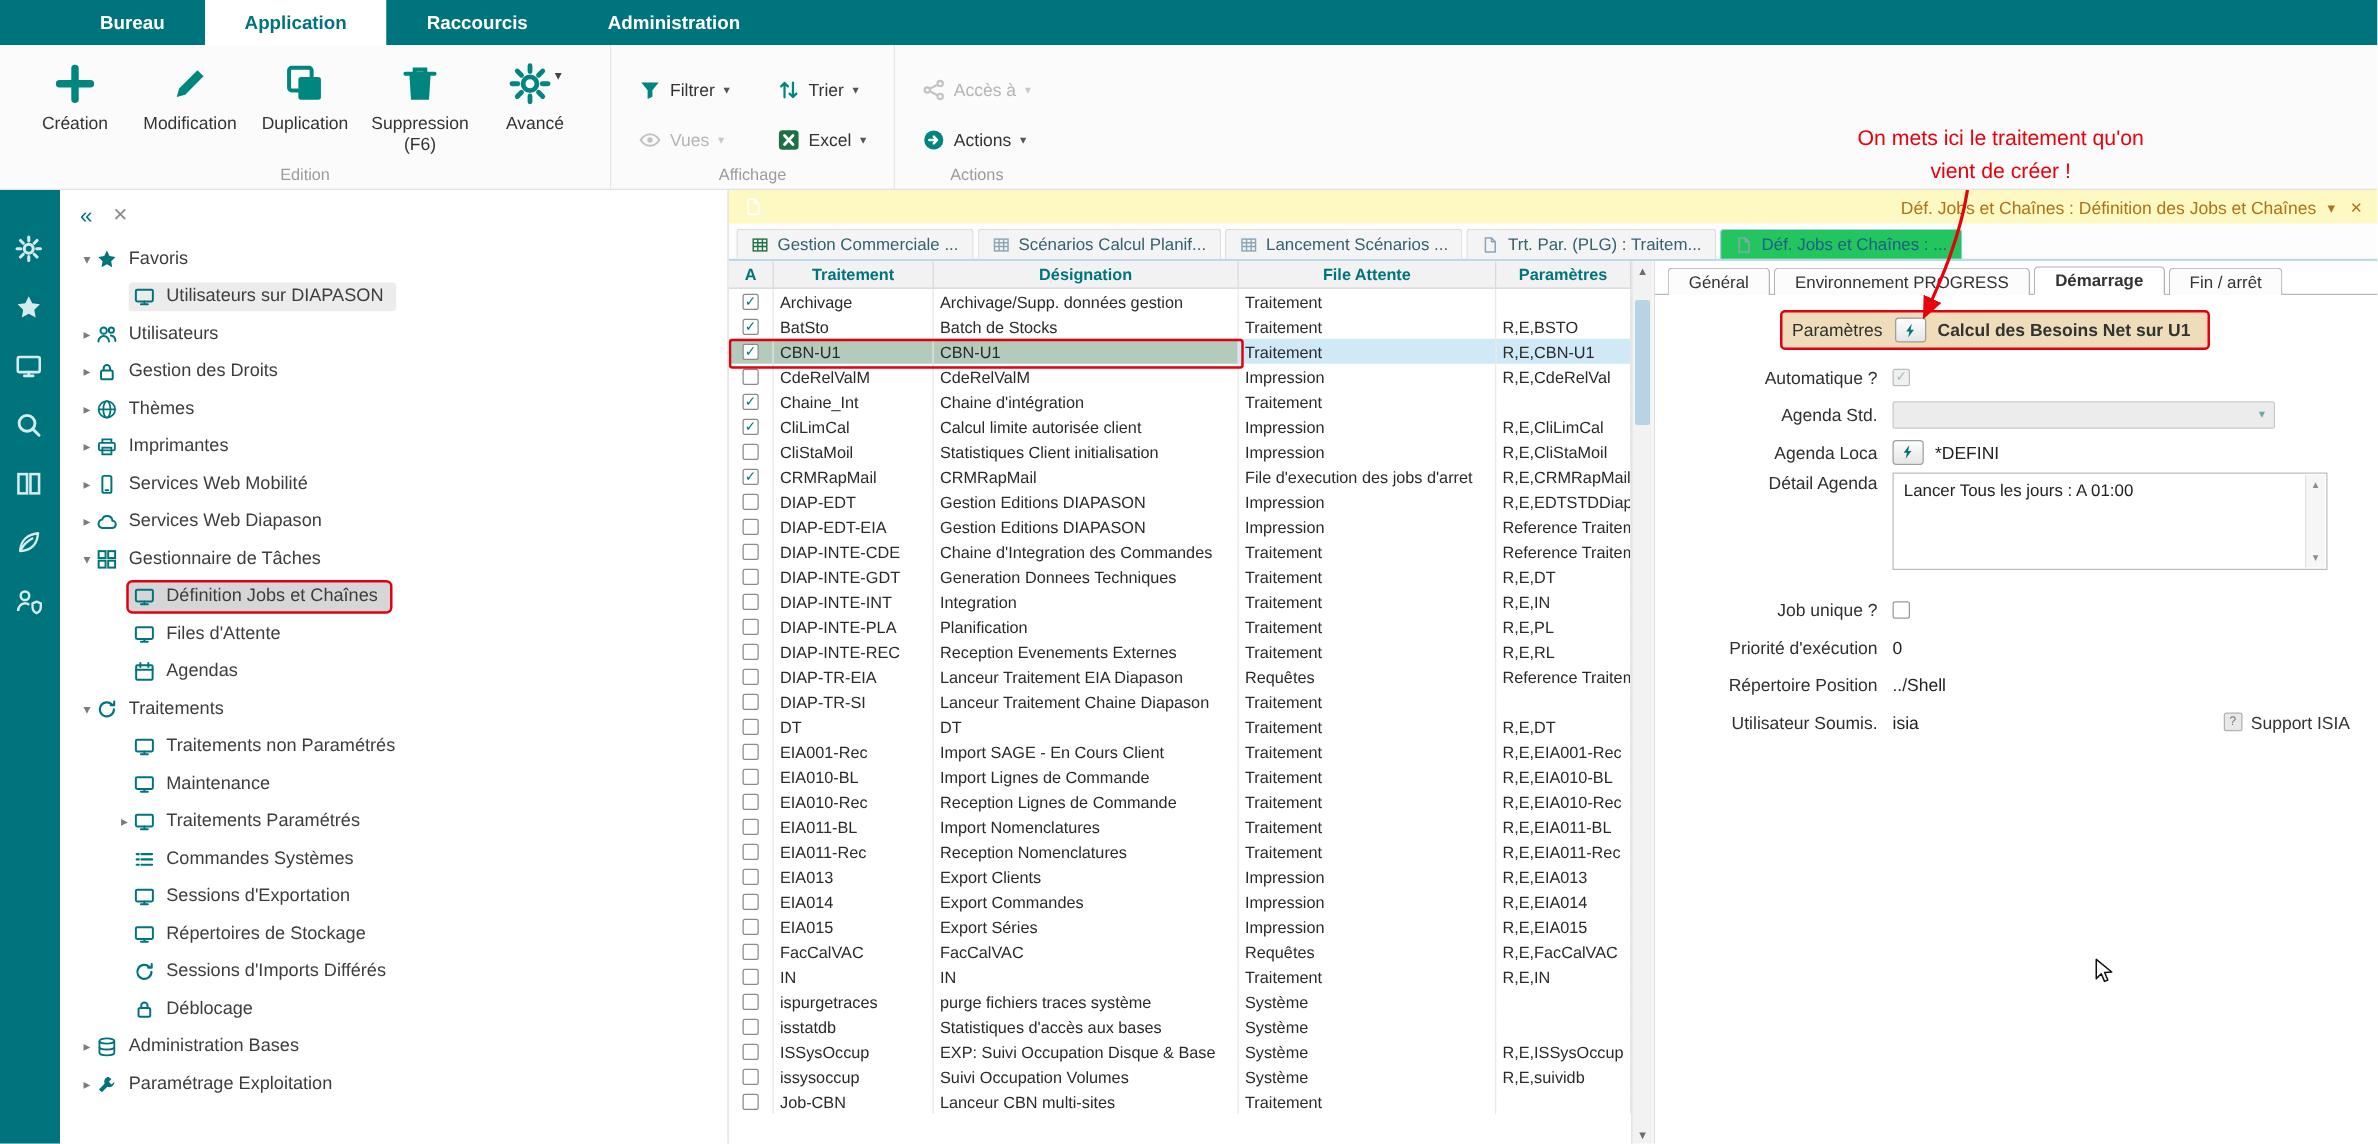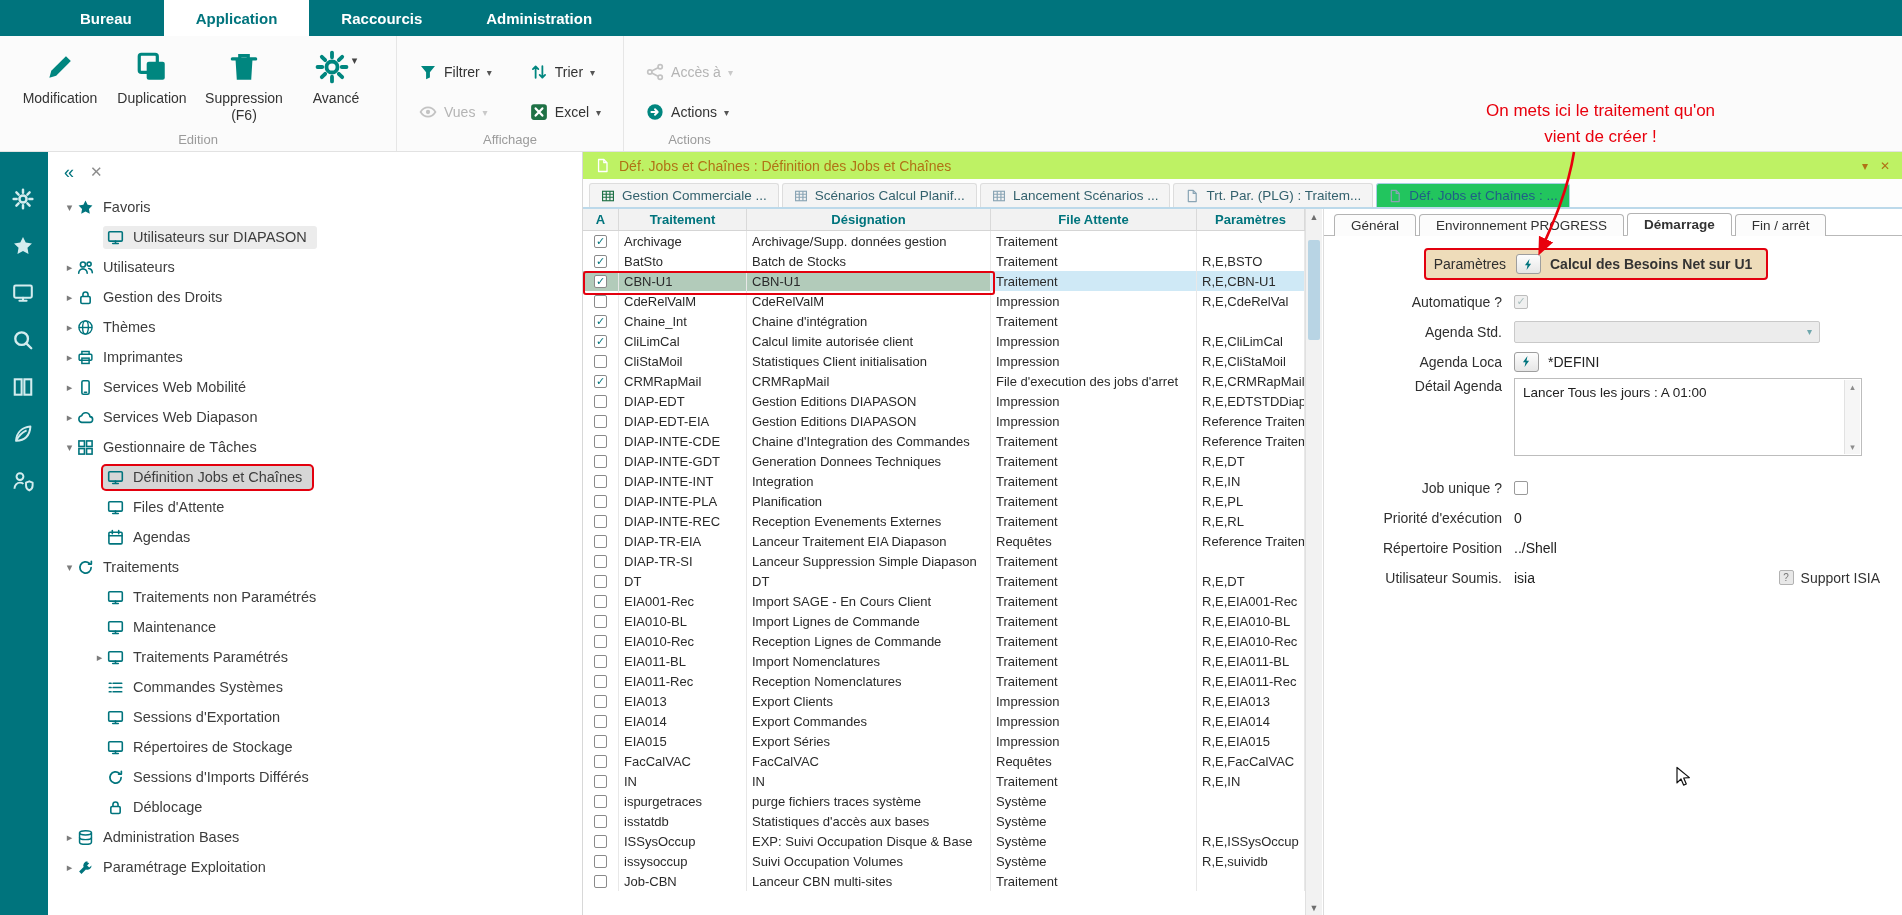--- a/index.html
+++ b/index.html
@@ -56,21 +56,21 @@
   .titem .chev { width:15px; text-align:center; color:#7c7c7c; font-size:11px; flex:none; }
   .titem .inner { display:flex; align-items:center; padding:3px 10px 3px 4px; margin-left:-4px; border-radius:3px; white-space:nowrap; }
   .titem .ico { width:17px; height:17px; color:#00747d; margin-right:9px; }
   .titem.lv1 { padding-left:14px; }
   .titem.lv2 { padding-left:44px; }
   .titem.chip .inner { background:#ececec; }
   .titem.selected .inner { background:#d6d6d6; box-shadow:0 0 0 2px #e3000e; }
 
   
   .window { flex:1; display:flex; flex-direction:column; min-width:0; }
-  .wtitle { height:27px; background:#bef264; display:flex; align-items:center; padding:0 12px; gap:9px; }
+  .wtitle { height:27px; background:#fef9c3; display:flex; align-items:center; padding:0 12px; gap:9px;text-align:right; }
   .wtitle .ico { width:15px; height:15px; color:#fff; }
   .wtitle .txt { color:#b07215; font-size:14px; flex:1; white-space:nowrap; }
   .wicos { display:flex; gap:12px; color:#b07215; font-size:12px; }
   .wicos span { cursor:default; }
   .tabstrip { height:30px; display:flex; align-items:flex-end; gap:3px; padding:2px 6px 0 6px; border-bottom:2px solid #bcd9ea; background:#fdfdfd; }
   .dtab { display:flex; align-items:center; gap:7px; padding:4px 11px; font-size:13.5px; color:#33616d; background:#f4f4f4; border:1px solid #ddd; border-bottom:none; border-radius:3px 3px 0 0; white-space:nowrap; cursor:default; }
   .dtab .ico { width:14px; height:14px; color:#8aa5b5; }
   .dtab.tgreen .ico { color:#1e7145; }
   .dtab.active { background:#22c55e; border-color:#a9cfe4; color:#1f5e86; }
 
@@ -146,20 +146,32 @@
 
     <div class="tab">
       <span>Administration</span>
     </div>
   </div>
 
 <div class="ribbon">
   <div class="rgroup">
     <div class="bigrow">
 
+        <div class="bigbtn">
+          <div class="irow">
+            <span class="ico">
+              <svg viewBox="0 0 16 16" width="100%" height="100%" fill="none" stroke="currentColor" stroke-width="2.8" stroke-linecap="round">
+                <path d="M8 2.2v11.6M2.2 8h11.6"></path>
+              </svg>
+            </span>
+
+          </div>
+          <span class="lbl">Création</span>
+
+        </div>
 
         <div class="bigbtn">
           <div class="irow">
             <span class="ico">
               <svg viewBox="0 0 16 16" width="100%" height="100%">
                 <path d="M3 13l.9-3.2L10.8 2.9l2.3 2.3L6.2 12.1 3 13z" fill="currentColor"></path>
               </svg>
             </span>
 
           </div>
@@ -905,21 +917,21 @@
                 <span class="cell c2">Lanceur Traitement EIA Diapason</span>
                 <span class="cell c3">Requêtes</span>
                 <span class="cell c4">Reference Traitem</span>
               </div>
 
               <div class="row">
                 <span class="cell c0">
                   <span class="cb"></span>
                 </span>
                 <span class="cell c1">DIAP-TR-SI</span>
-                <span class="cell c2">Lanceur Suppression Simple Diapason</span>
+                <span class="cell c2">Lanceur Traitement Chaine Diapason</span>
                 <span class="cell c3">Traitement</span>
                 <span class="cell c4"></span>
               </div>
 
               <div class="row">
                 <span class="cell c0">
                   <span class="cb"></span>
                 </span>
                 <span class="cell c1">DT</span>
                 <span class="cell c2">DT</span>

